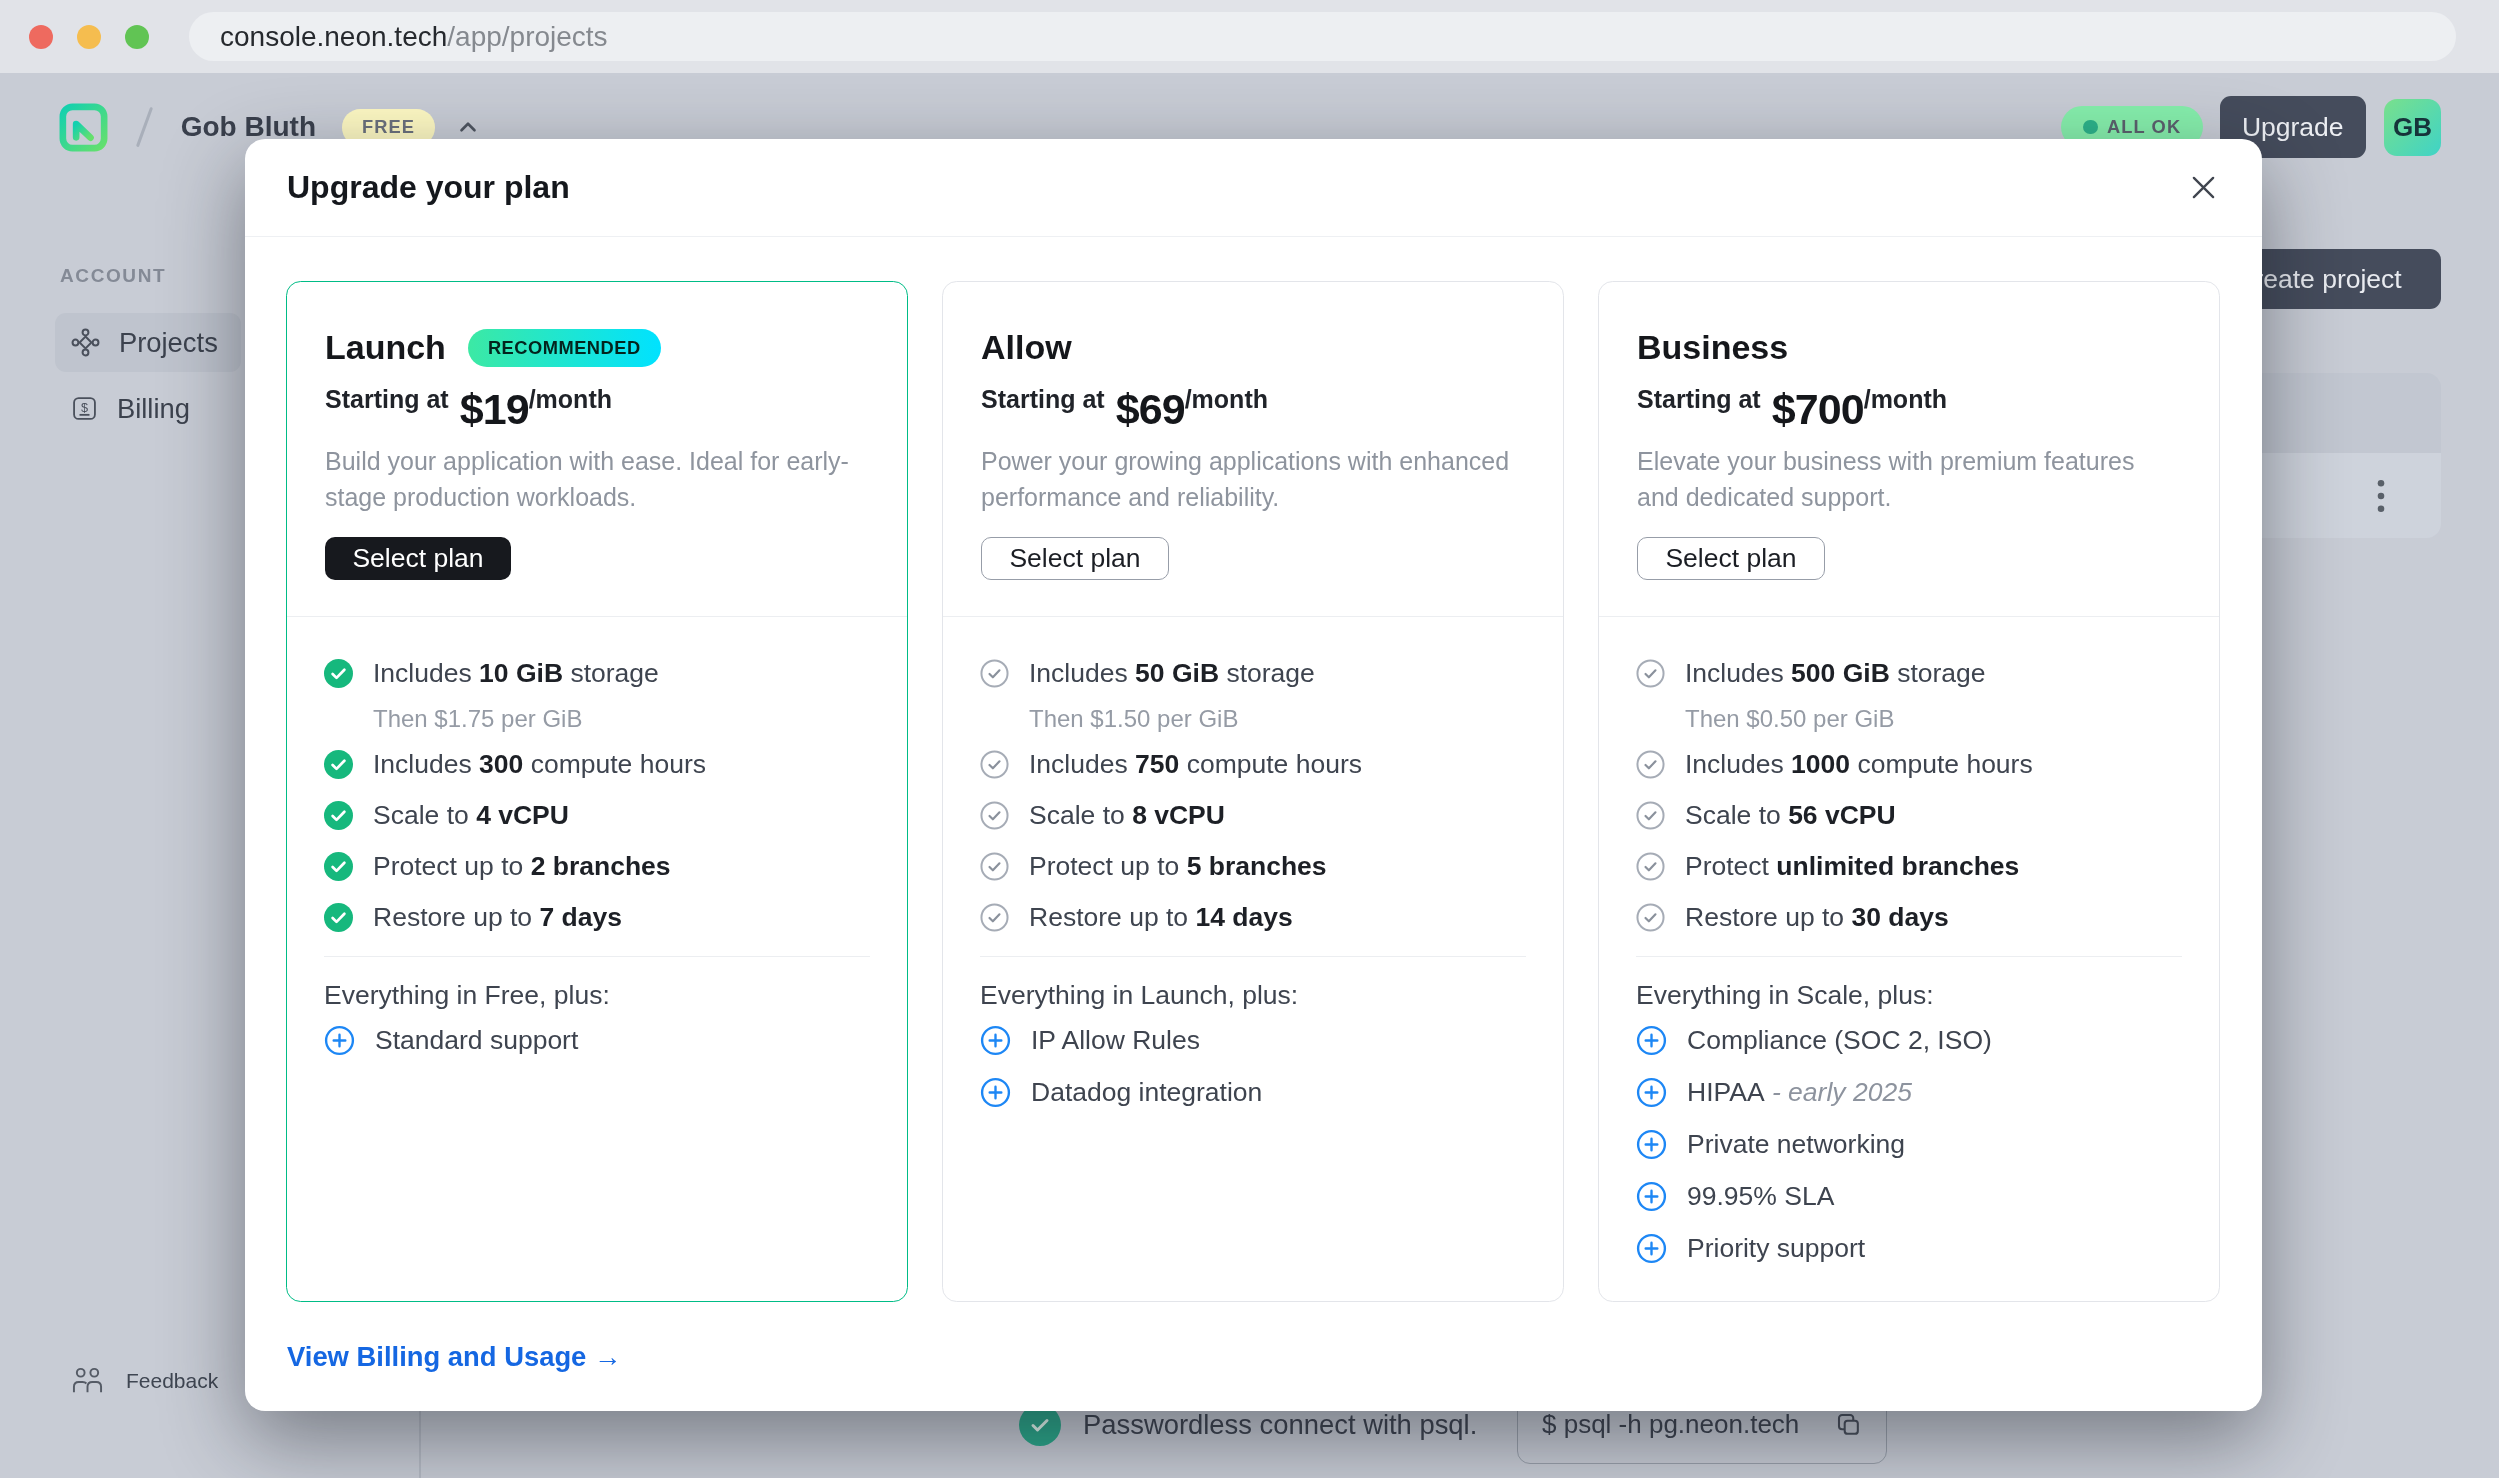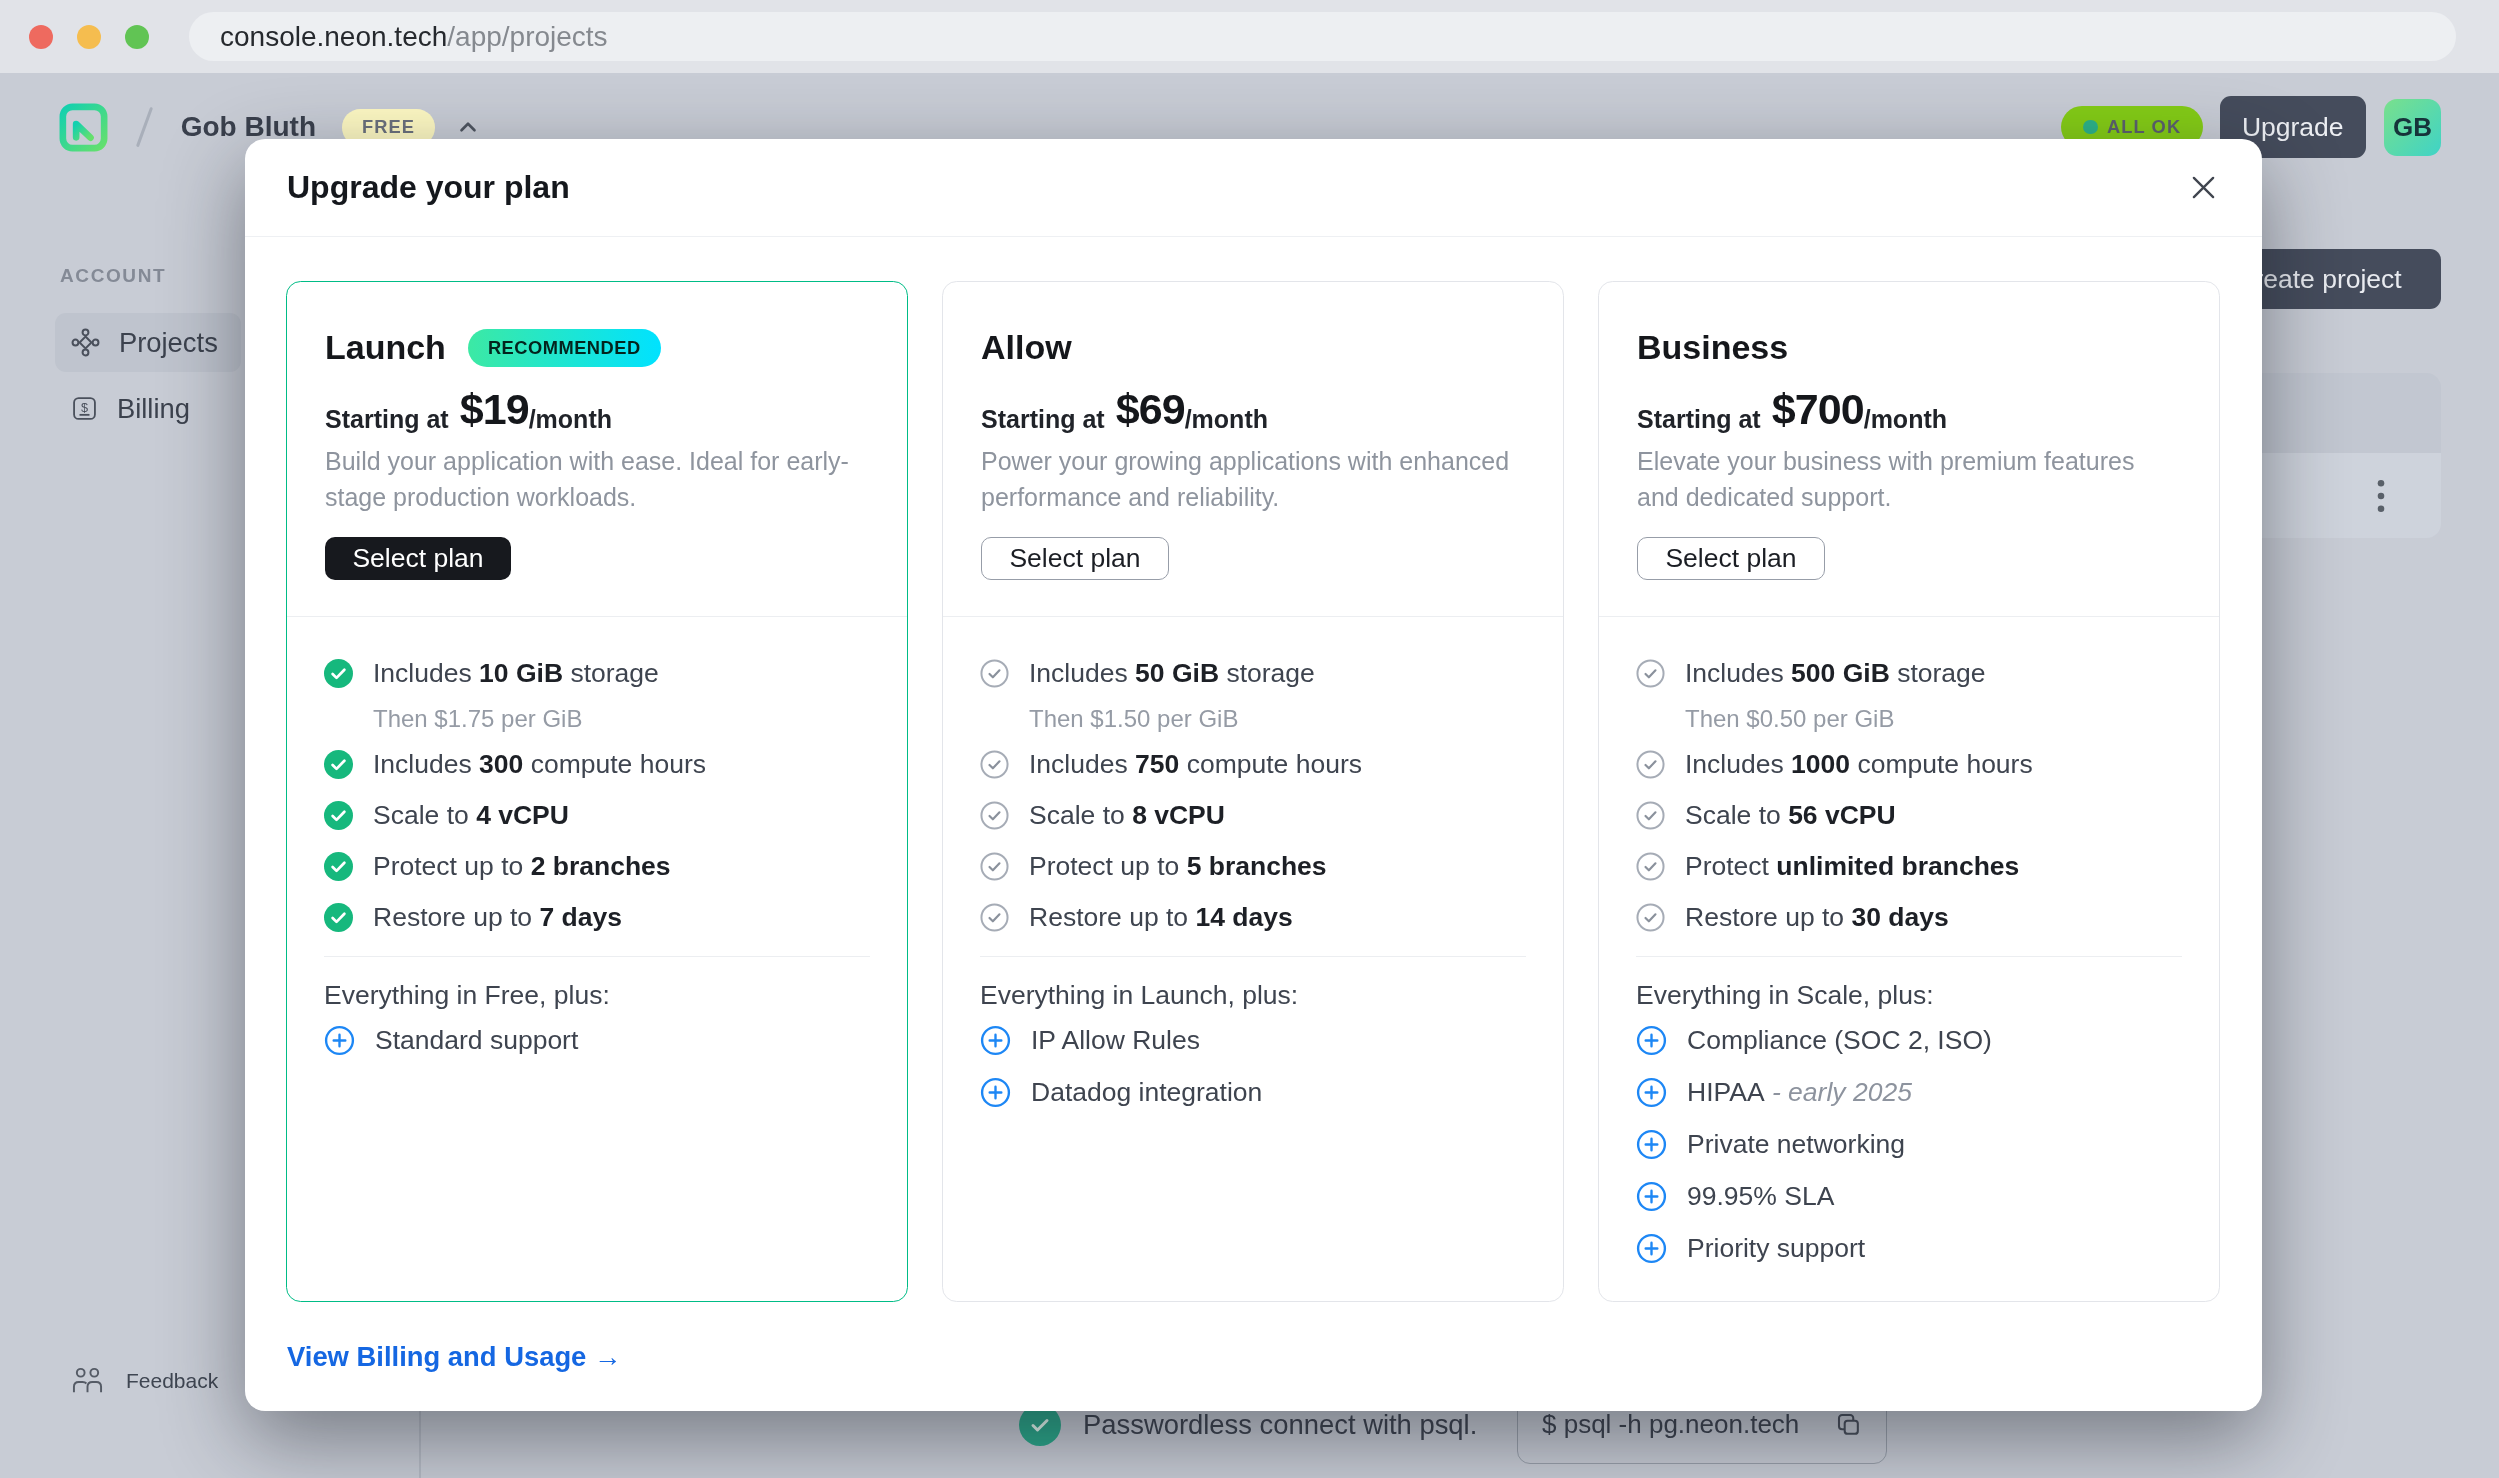--- a/index.html
+++ b/index.html
@@ -16,21 +16,21 @@
   .url-path{color:#85898f}
   
   .appbar{position:absolute;top:73px;left:0;right:0;height:108px;display:flex;align-items:center;padding:0 59px;box-sizing:border-box}
   .slash{width:2.7px;height:42px;background:#a9afba;transform:rotate(20deg);margin:0 35px;border-radius:1.8px}
   .org-name{font-size:28px;font-weight:600;color:#3a404d}
   .pill{height:37px;padding:0 20px;border-radius:18.3px;background:#fef9c3;display:flex;align-items:center;
         font-size:18.3px;font-weight:700;letter-spacing:1.1px;color:#6b717d}
   .free{margin-left:26px}
   .chev{margin-left:20px}
   .spacer{flex:1}
-  .status-pill{height:42px;padding:0 22px;border-radius:21px;background:#84cc16;display:flex;align-items:center;gap:9px;
+  .status-pill{height:42px;padding:0 22px;border-radius:21px;background:#86efac;display:flex;align-items:center;gap:9px;
                font-size:18.3px;font-weight:700;letter-spacing:1.1px;color:#5b616d}
   .status-dot{width:14.6px;height:14.6px;border-radius:50%;background:#2cb38a}
   .upgrade-btn{margin-left:16.5px;width:146px;height:62px;border:none;border-radius:11px;background:#454c5c;color:#edeff3;
                font-size:26.5px;font-weight:500;font-family:inherit}
   .avatar{margin-left:18.3px;width:57px;height:57px;border-radius:13px;background:linear-gradient(135deg,#79e08c,#3fd3c6);
           display:flex;align-items:center;justify-content:center;font-size:26px;font-weight:700;color:#16333a}
   
   .vline{position:absolute;left:419px;top:181px;bottom:0;width:1.8px;background:rgba(140,147,160,.30)}
   .side{position:absolute;top:265px;left:0;width:250px}
   .acct-label{margin-left:60px;font-size:19px;font-weight:700;letter-spacing:1.6px;color:#848a96}
@@ -62,21 +62,21 @@
   .modal-f{height:110px;flex:none;display:flex;align-items:center;padding:0 42px}
   .billing-link{font-size:27.4px;font-weight:700;color:#1567e2;text-decoration:none}
   
   .plan-card{width:622px;height:1021px;flex:none;box-sizing:border-box;background:#fff;border:0.9px solid #e3e5ea;border-radius:14.6px}
   .plan-card.highlight{border:1.8px solid #00bc86}
   .card-head{height:335px;box-sizing:border-box;border-bottom:1.8px solid #eceef1;padding:46px 38px 0}
   .title-row{display:flex;align-items:center;gap:22px}
   .plan-name{font-size:34px;font-weight:700;color:#15171b}
   .badge{height:38px;padding:0 20px;border-radius:19px;background:linear-gradient(90deg,#3ce9a4,#00e2ff);
          display:flex;align-items:center;font-size:18.3px;font-weight:700;letter-spacing:0.5px;color:#03241d}
-  .price{margin-top:18.3px;display:flex;align-items:flex-end}
+  .price{margin-top:18.3px;display:flex;align-items:flex-start}
   .pp{font-size:25px;font-weight:600;color:#202329;margin-right:11px}
   .amt{font-size:43px;font-weight:600;color:#15171b;letter-spacing:-0.9px}
   .ps{font-size:25px;font-weight:600;color:#202329}
   .desc{margin-top:9.1px;font-size:25px;line-height:36px;color:#8e949e}
   .cta{margin-top:22px;height:43px;padding:0 27.4px;border-radius:10px;font-size:26.5px;font-weight:400;font-family:inherit;cursor:pointer}
   .cta-primary{background:#17191e;color:#fff;border:none}
   .cta-outline{background:#fff;color:#1b1e24;border:1.8px solid #979da8}
   .feats{height:339px;box-sizing:border-box;padding:31px 37px 0}
   .feat{display:flex;align-items:center;gap:20px;height:51px;font-size:26.5px;color:#3e444f}
   .feat b{color:#1d2026}

